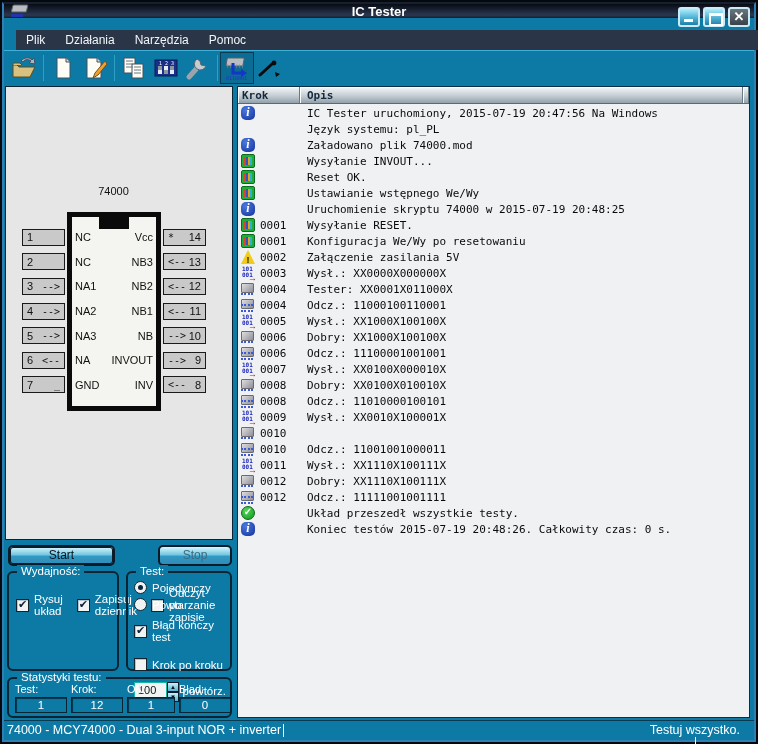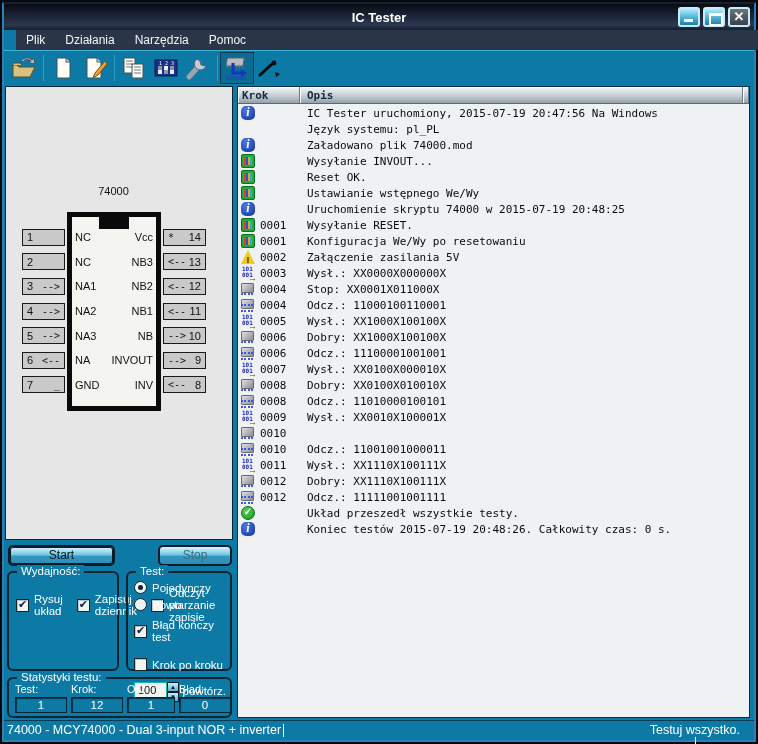--- a/index.html
+++ b/index.html
@@ -2,22 +2,22 @@
 <html><head>
 <meta charset="utf-8">
 <style>
   * { margin:0; padding:0; box-sizing:border-box; }
   html,body { width:758px; height:744px; overflow:hidden; background:#05080c;
     font-family:"Liberation Sans", sans-serif; }
   .app { position:absolute; left:2px; top:2px; width:754px; height:740px;
     border:2px solid #2e7fb4; border-top-color:#16202e; background:#0d7aa6; }
 
   
-  .titlebar { position:absolute; left:0; top:0; width:750px; height:26px;
-    background:linear-gradient(#070b14,#2c3850 80%,#151e30); display:flex; align-items:center;justify-content:flex-end; }
+  .titlebar { position:absolute; left:0; top:0; width:750px; height:14px;
+    background:linear-gradient(#070b14,#2c3850 80%,#151e30); display:flex; align-items:center; }
   .app-icon { margin-left:5px; width:26px; height:20px; }
   .title { position:absolute; left:0; right:0; text-align:center; color:#fff;
     font-size:13px; font-weight:bold; pointer-events:none; }
   .winbtns { position:absolute; right:4px; top:3px; display:flex; gap:3px; }
   .wbtn { width:22px; height:20px; border:2px solid #c9ecf6; border-radius:3px;
     position:relative; background:linear-gradient(#aeeeff,#57b6d6 50%,#1e7ea8); }
   .wbtn.close { background:linear-gradient(#6b757d,#39424a); }
   .wbtn.min::after { content:""; position:absolute; left:4px; bottom:3px; width:9px; height:3px; background:#fff; }
   .wbtn.max::after { content:""; position:absolute; left:4px; top:4px; width:10px; height:8px;
     border:2px solid #fff; border-top-width:3px; }
@@ -553,21 +553,21 @@
 
   <div class="log-row">
     <span class="licon licon-write"></span>
     <span class="log-krok">0003</span>
     <span class="log-opis">Wysł.: XX0000X000000X</span>
   </div>
 
   <div class="log-row">
     <span class="licon licon-chip"></span>
     <span class="log-krok">0004</span>
-    <span class="log-opis">Stop: XX0001X011000X</span>
+    <span class="log-opis">Tester: XX0001X011000X</span>
   </div>
 
   <div class="log-row">
     <span class="licon licon-read"></span>
     <span class="log-krok">0004</span>
     <span class="log-opis">Odcz.: 11000100110001</span>
   </div>
 
   <div class="log-row">
     <span class="licon licon-write"></span>

